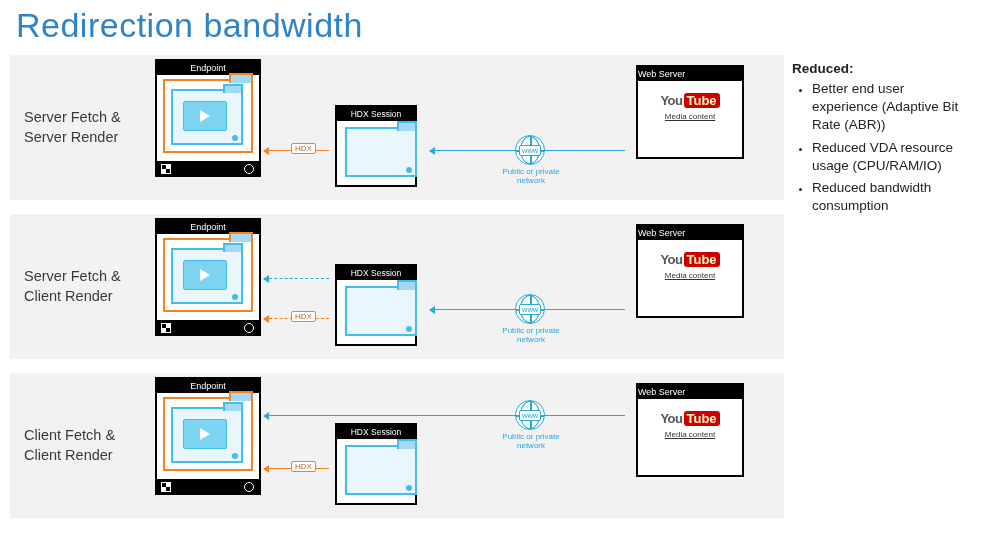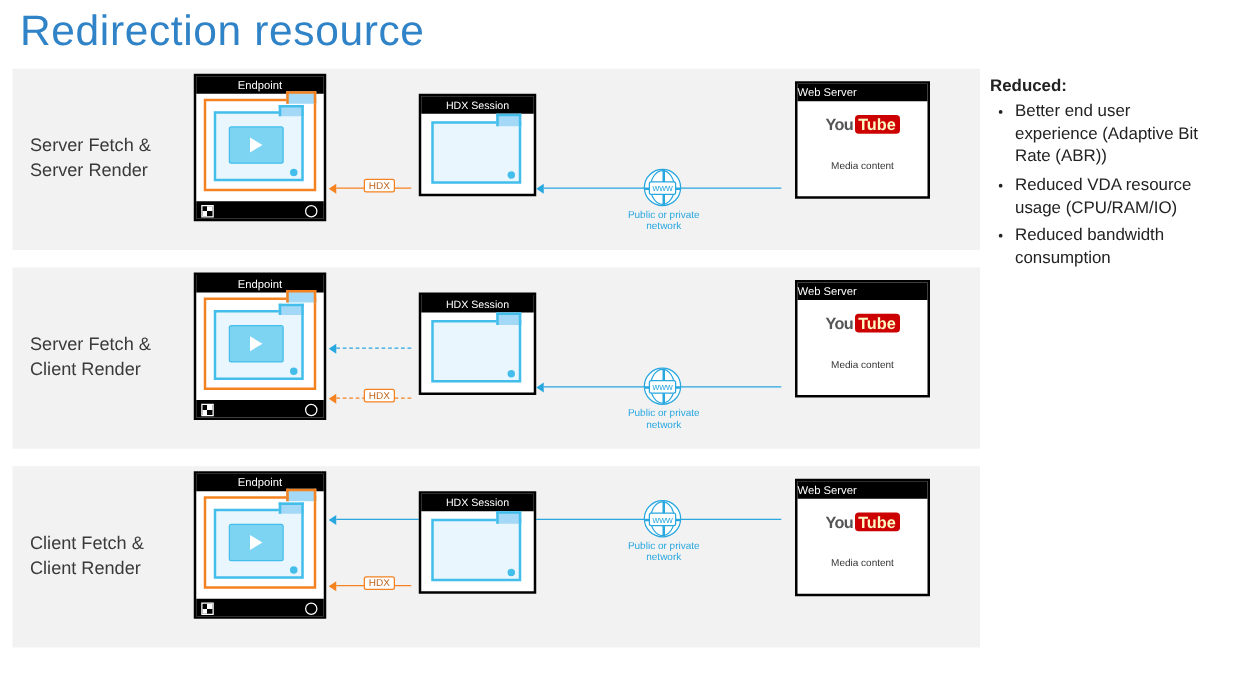--- a/index.html
+++ b/index.html
@@ -95,22 +95,22 @@
   .ep-dot { position:absolute; bottom:2px; right:3px; width:6px; height:6px; border-radius:50%; background:#43BEEB;}
   .ep-footer { position:absolute; bottom:0; left:0; right:0; height:14px; background:#000; }
   .ep-footer::before { content:""; position:absolute; left:4px; top:3px; width:8px; height:8px;
     background: conic-gradient(#fff 0 25%, #000 0 50%, #fff 0 75%, #000 0);
     border:1px solid #fff; }
   .ep-footer::after { content:""; position:absolute; right:5px; top:3px; width:8px; height:8px; border:1.5px solid #fff; border-radius:50%;}
 
   
   .hdx {
     position: absolute;
-    left: 200px; top: 20px;
-    width: 94px; height: 82px;
+    left: 200px; top: 50px;
+    width: 82px; height: 82px;
     background:#fff; border:2px solid #000;
   }
   .hdx-header { background:#000; color:#fff; font-size:8.5px; text-align:center; padding:2px 0;}
   .hdx-inner {
     position:absolute; left:8px; top:20px;
     width:72px; height:50px; border:2px solid #43BEEB; background:#EAF6FD;
   }
   .hdx-inner::before { content:""; position:absolute; top:-8px; right:-2px;
     width:16px; height:8px; background:#A3D9F7; border:2px solid #43BEEB; border-bottom:none;}
   .hdx-inner::after { content:""; position:absolute; bottom:2px; right:3px; width:6px; height:6px; border-radius:50%; background:#43BEEB;}
@@ -126,21 +126,21 @@
     display:inline-block; font-size:13px; font-weight:bold;
   }
   .yt .you { color:#555; font-family: Arial; letter-spacing:-0.5px;}
   .yt .tube {
     background:#cc0000; color:#fef9c3; padding:0 3px; border-radius:3px; margin-left:1px;
     font-family: Arial;
   }
   .yt-box {
     font-family: Arial; font-weight:bold;
   }
-  .media-caption { font-size:8px; color:#333; line-height:1.1; margin-top:20px;}
+  .media-caption { font-size:8px; color:#333; line-height:1.1; margin-top:4px;text-decoration:underline;}
 
   
   .hdx-badge {
     position:absolute; font-size:8px; color:#C0631A; background:#fff;
     border:1.5px solid #F58220; border-radius:2px; padding:0 3px;
   }
   .arrow-orange {
     position:absolute; height:0; border-top:1.5px solid #F58220;
   }
   .arrow-orange.dashed { border-top:1.5px dashed #F58220;}
@@ -183,21 +183,21 @@
     color: #222;
   }
   .benefits-heading { font-weight:bold; margin-bottom:4px;}
   .benefits ul { margin:0; padding-left:20px;}
   .benefits li { margin-bottom:4px; line-height:1.35;}
   .benefits li::marker { font-size:11px;}
 </style>
 </head>
 <body>
 
-<div class="title">Redirection resource</div>
+<div class="title">Redirection bandwidth</div>
 
 <div class="layout">
   <div class="diagrams">
 
     <div class="scenario">
       <div class="scenario-label">
         <span>Server Fetch &amp;</span><br>
         <span>Server Render</span>
       </div>
       <div class="canvas">

